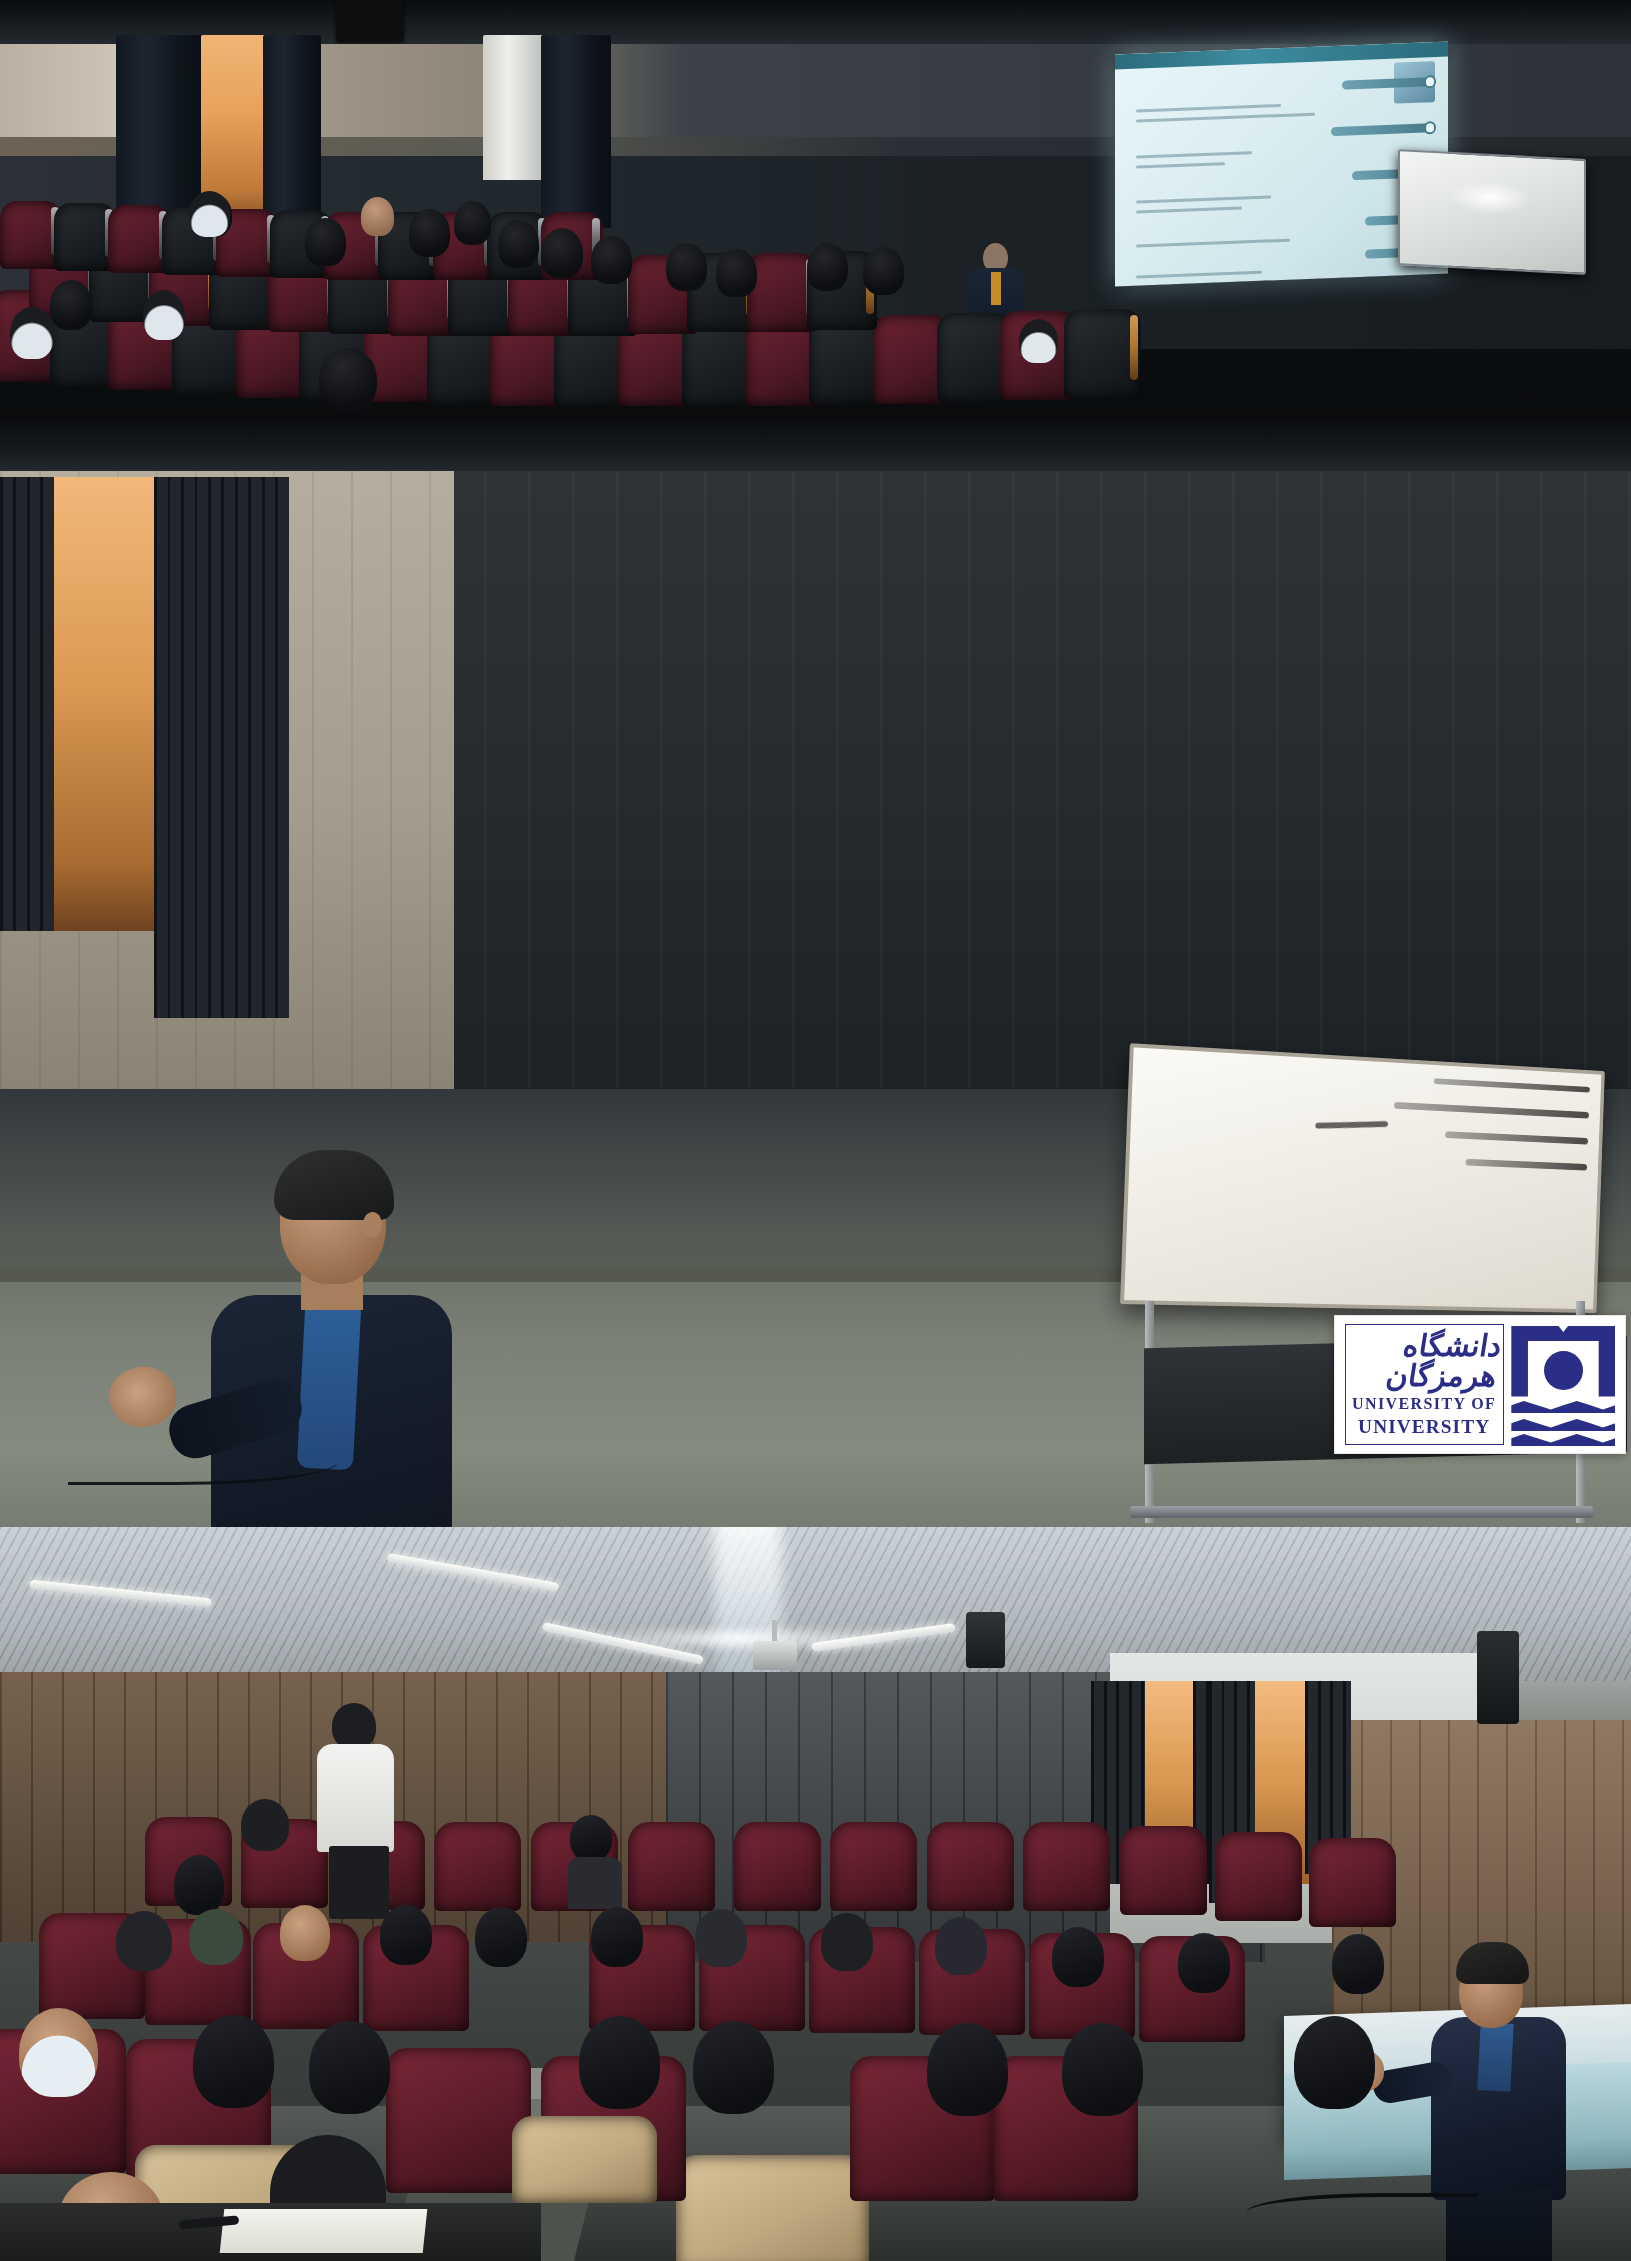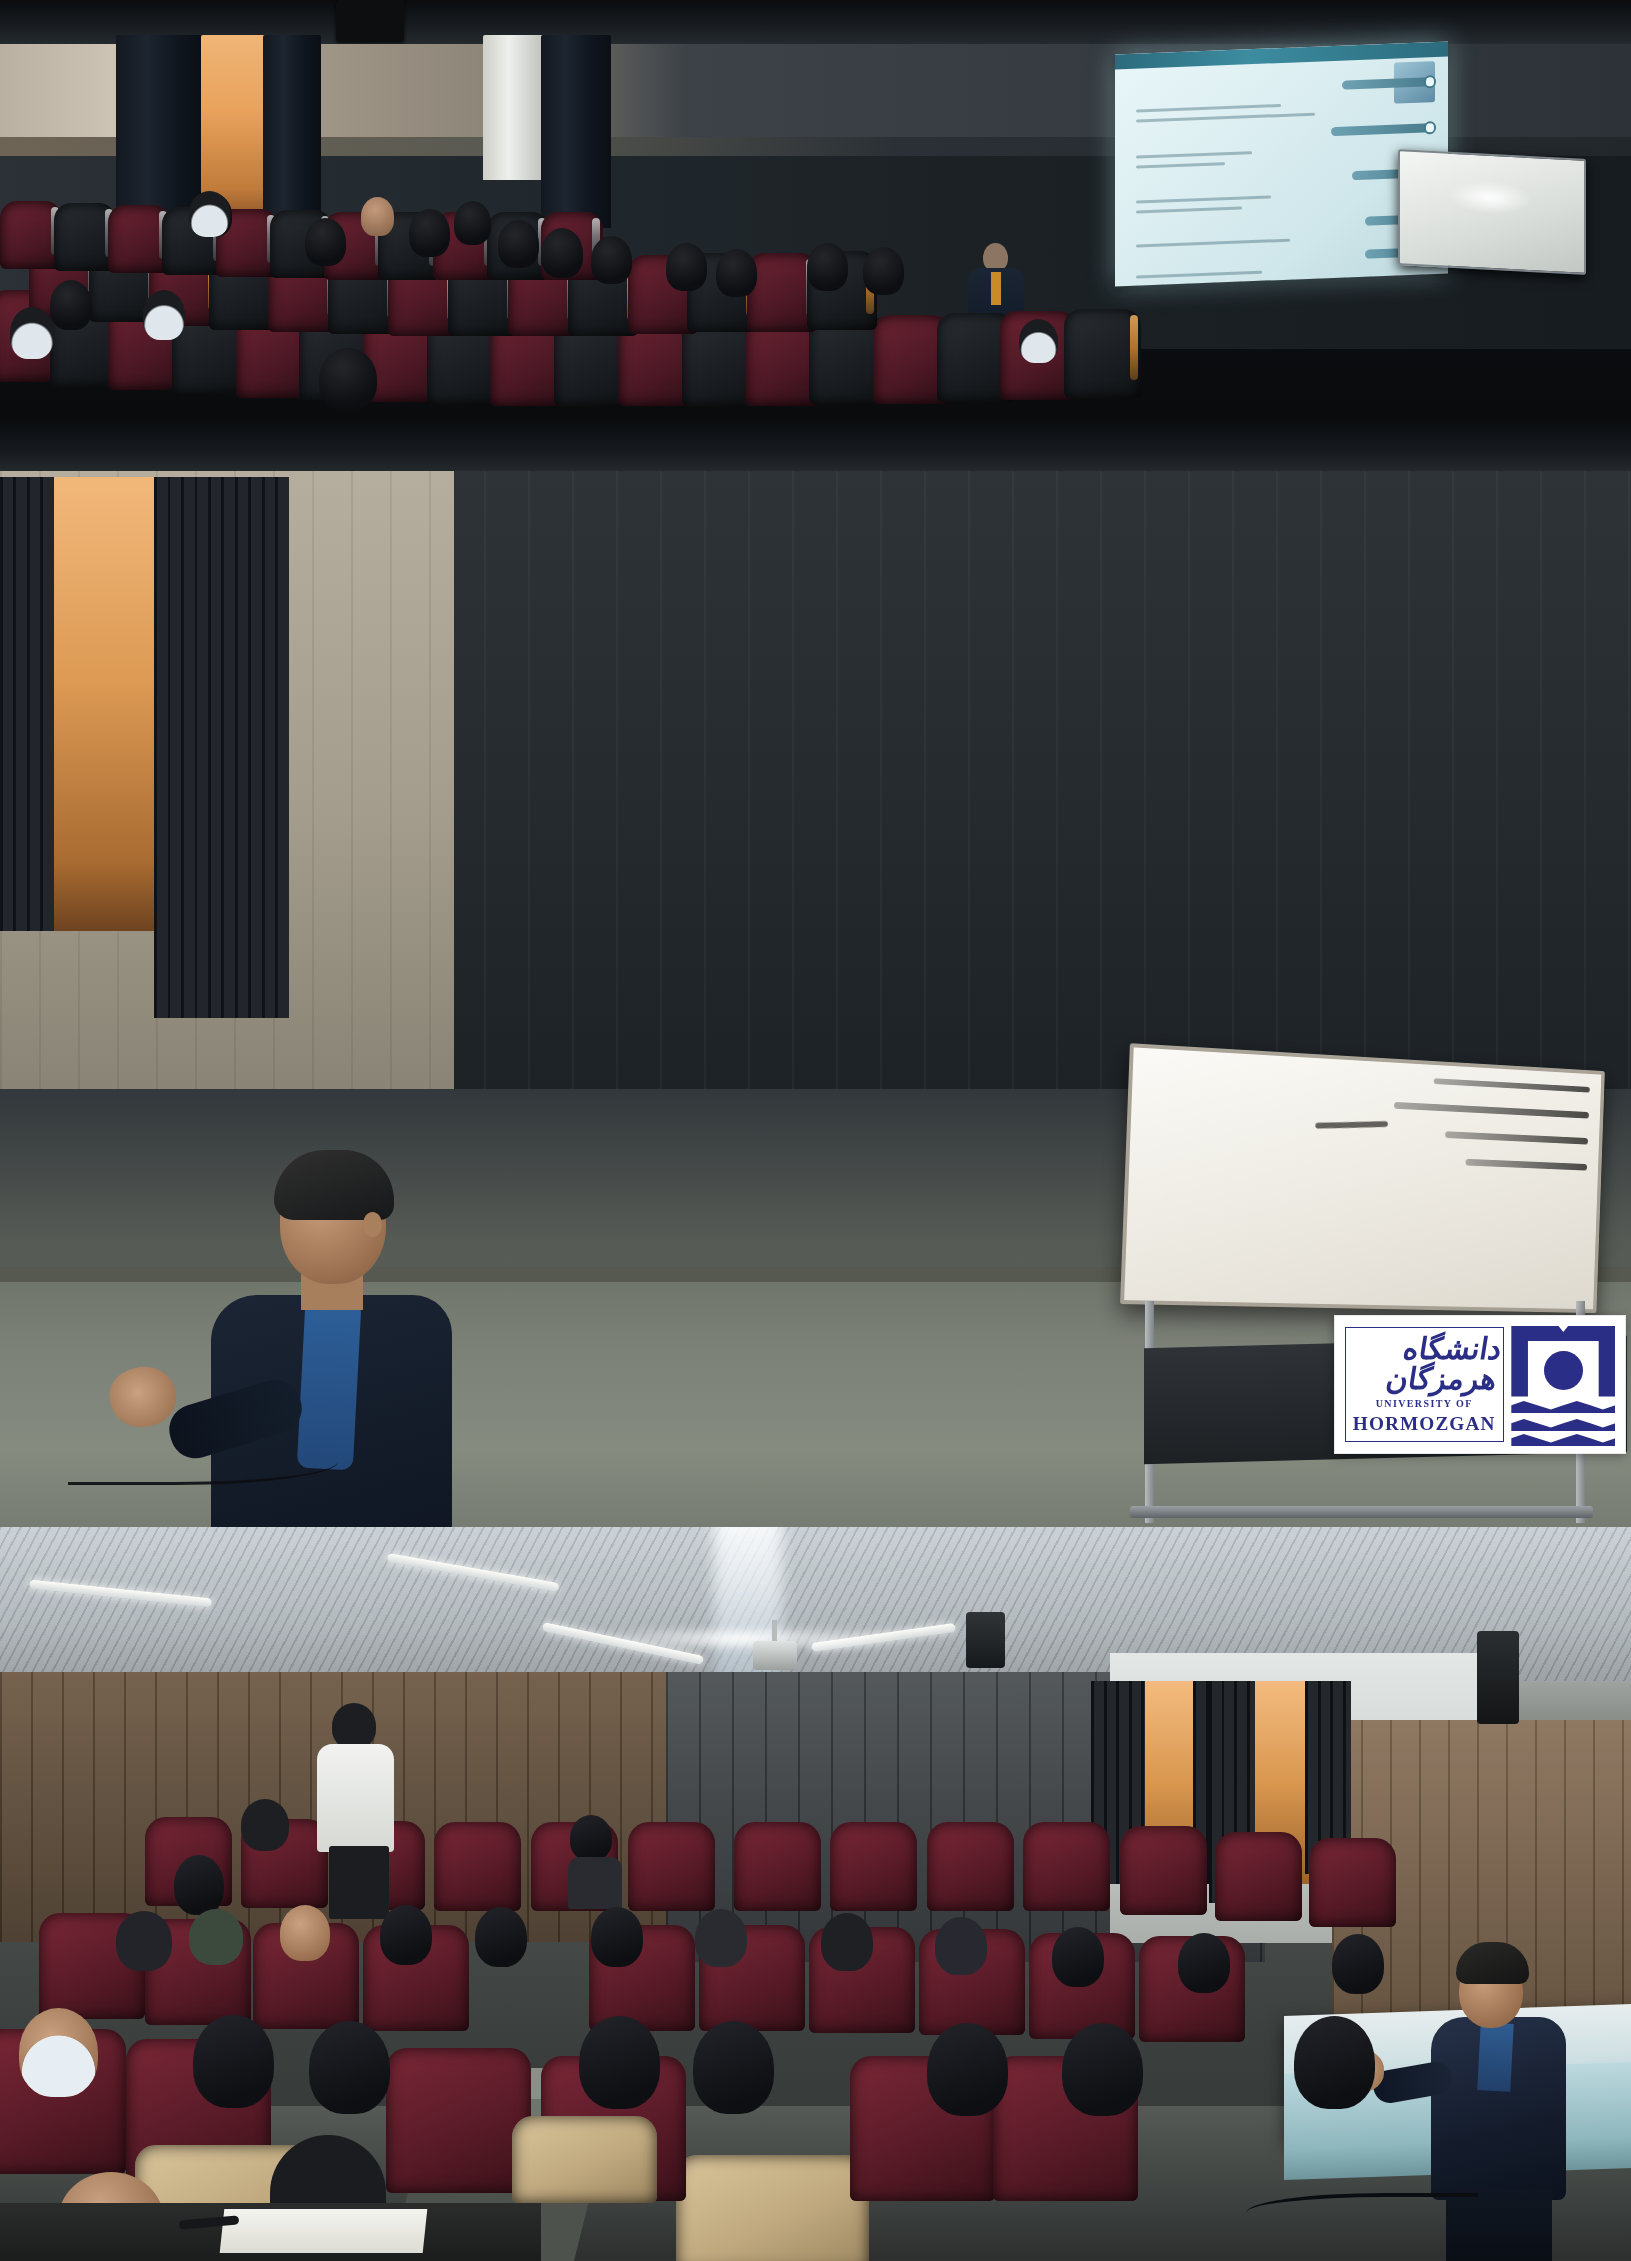--- a/index.html
+++ b/index.html
@@ -386,21 +386,21 @@
     padding:7.7px 9.7px; box-shadow:0 1.9px 9.7px rgba(0,0,0,.35);
     z-index:60;
   }
   .logo-text{ flex:1; display:flex; flex-direction:column; align-items:center; gap:3.9px;
               border:1.4px solid #2b2e86; padding:5.8px 3.9px; }
   .logo-script{
     font-family:"DejaVu Serif", serif; font-size:30px; color:#2b2e86;
     direction:rtl; font-weight:bold; letter-spacing:-1px; line-height:1;
     transform:skewX(-9deg);
   }
-  .logo-en1{ font-family:"Liberation Serif", serif; font-size:10px; color:#2b2e86;
+  .logo-en1{ font-family:"Liberation Serif", serif; font-size:16px; color:#2b2e86;
              font-weight:bold; letter-spacing:1.4px; }
   .logo-en2{ font-family:"Liberation Serif", serif; font-size:19.3px; color:#2b2e86;
              font-weight:bold; letter-spacing:1.1px; }
   .logo-mark{
     width:104px; height:118px; position:relative; margin-left:7.7px; flex:0 0 auto;
   }
   .lm-book{
     position:absolute; left:0; top:0; width:104px; height:71px;
     background:#2b2e86;
     clip-path:polygon(0 0, 45% 0, 50% 9%, 55% 0, 100% 0, 100% 100%, 84% 100%,
@@ -682,21 +682,21 @@
       </div>
       <div class="cable"></div>
     </div>
 
   </div>
 
   <div id="uoh-logo">
     <div class="logo-text">
       <div class="logo-script">دانشگاه هرمزگان</div>
       <div class="logo-en1">UNIVERSITY OF</div>
-      <div class="logo-en2">HORMOZGAN</div>
+      <div class="logo-en2">UNIVERSITY</div>
     </div>
     <div class="logo-mark">
       <div class="lm-book"></div>
       <div class="lm-circle"></div>
       <div class="lm-wave w1"></div>
       <div class="lm-wave w2"></div>
       <div class="lm-wave w3"></div>
     </div>
   </div>
 

